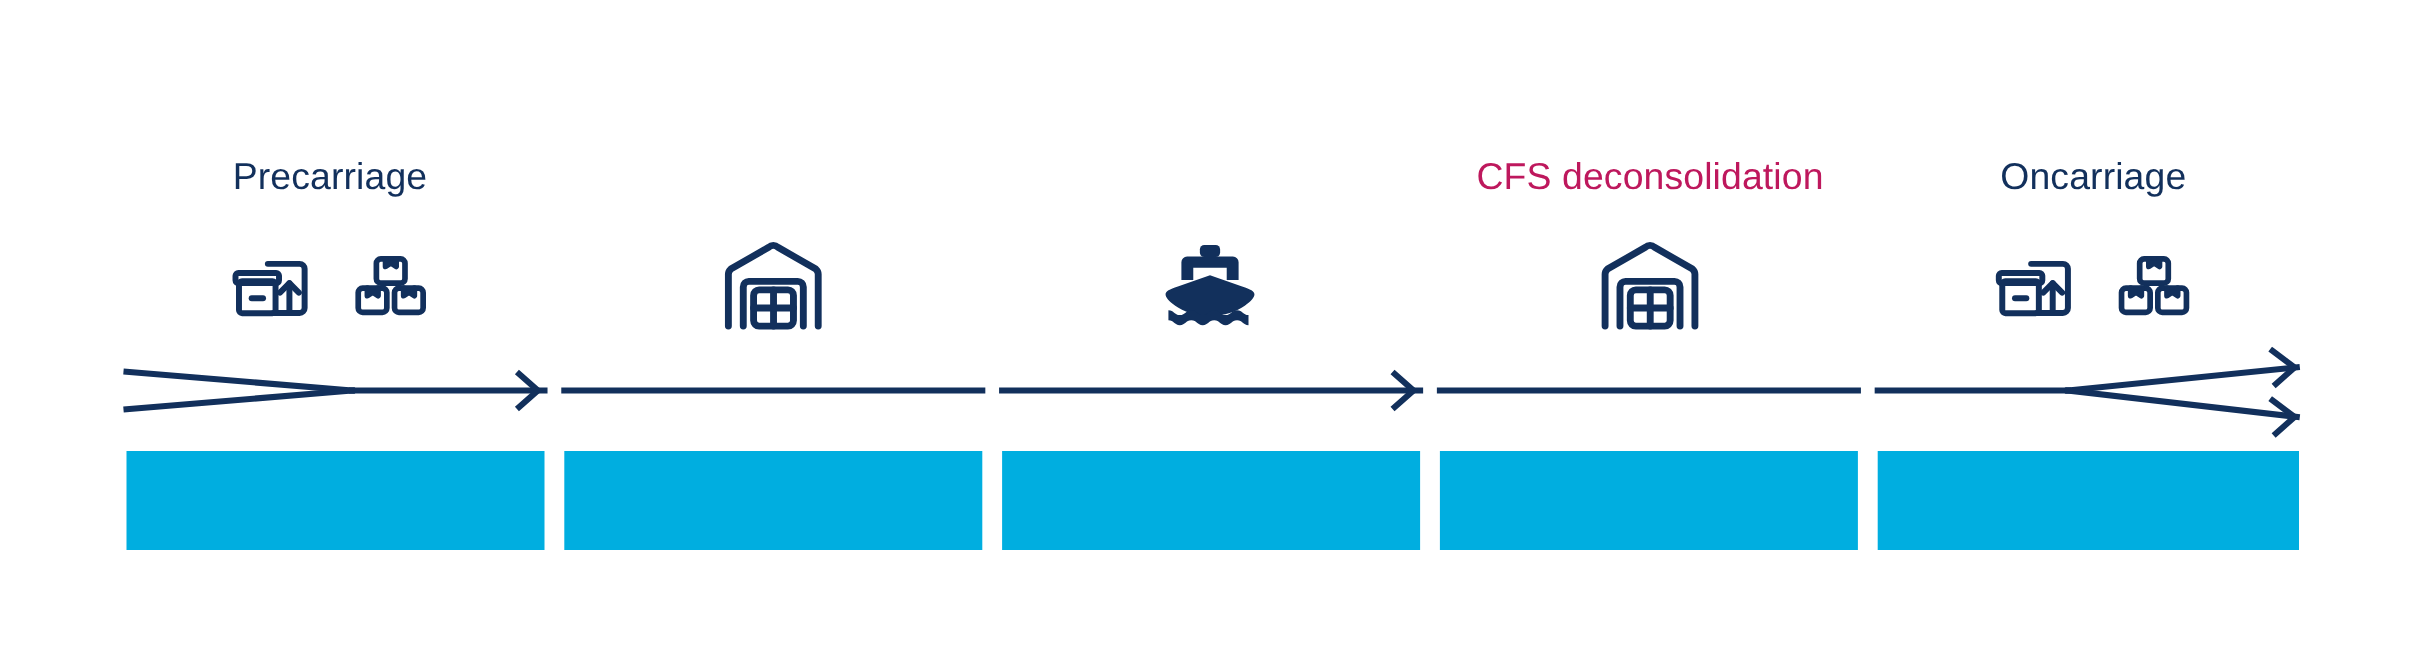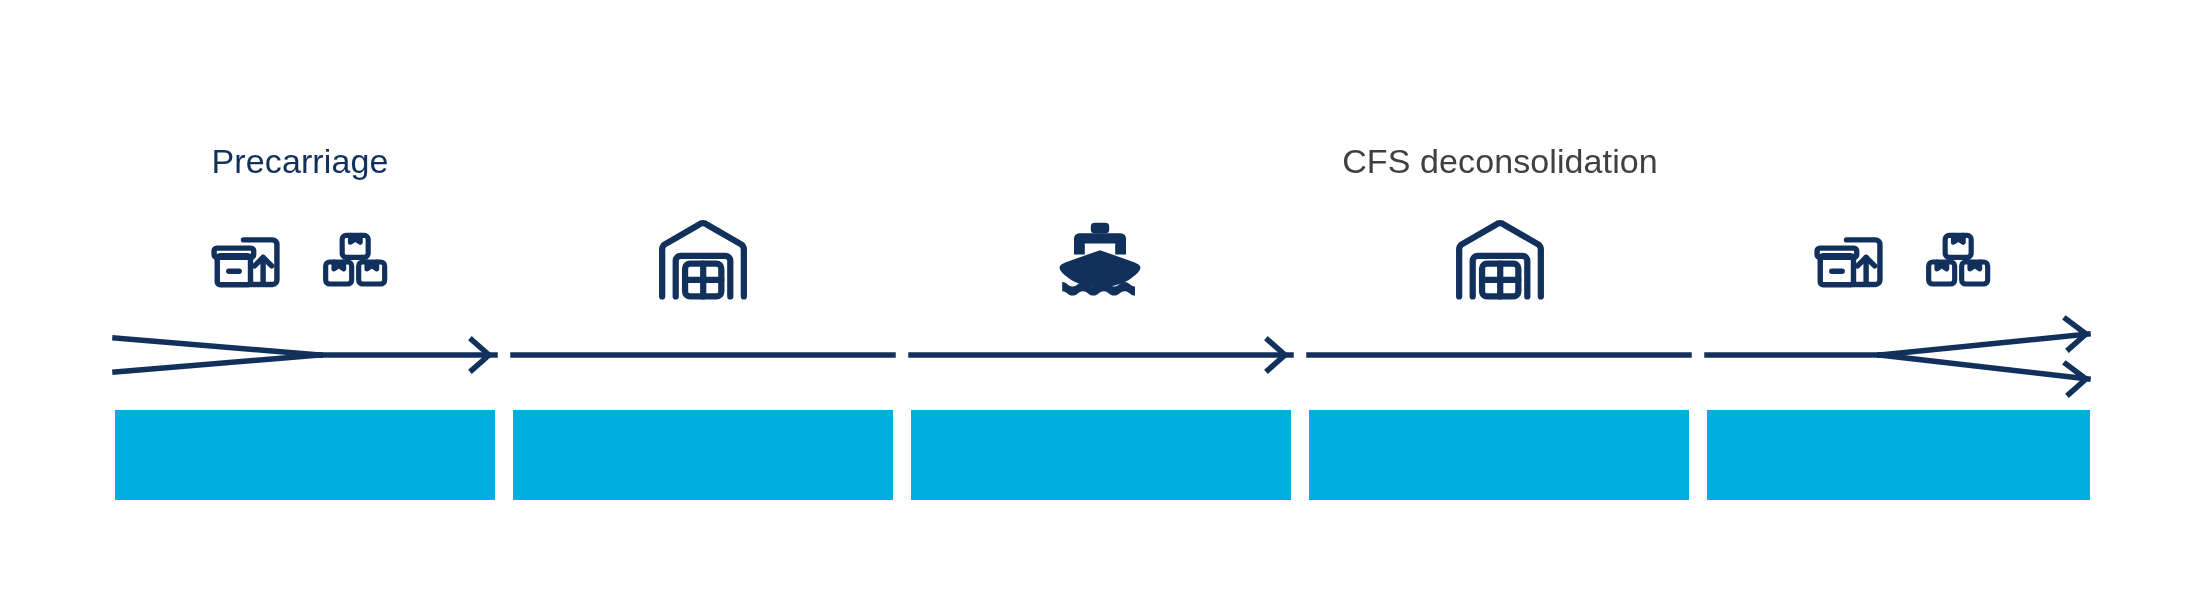--- a/index.html
+++ b/index.html
@@ -64,22 +64,23 @@
 </head>
 <body style="background: rgb(255, 255, 255);">
 
 <div id="diagram">
 
   <div class="stage-label" style="left: 300px; color: rgb(18, 48, 92);">Precarriage</div>
 
 
   <div class="stage-label" style="left: 1100px; color: rgb(18, 48, 92);"></div>
 
-  <div class="stage-label" style="left: 1500px; color: #404040;">CFS deconsolidation</div>
-
+  <div class="stage-label" style="left: 1500px; color: #be185d;">CFS deconsolidation</div>
+
+  <div class="stage-label" style="left: 1903px; color: rgb(18, 48, 92);">Oncarriage</div>
 
   <div class="icon-slot" style="left:300px;">
     <span>
       <svg width="84" height="84" viewBox="0 0 48 48" fill="none" stroke="#12305c" stroke-width="3.1" stroke-linecap="round" stroke-linejoin="round">
 
         <path d="M22 12.5h16.5a2.6 2.6 0 0 1 2.6 2.6v20.3a2.6 2.6 0 0 1-2.6 2.6H25"></path>
 
         <path d="M33.2 36.4V22.6"></path>
         <path d="M28.3 27.4l4.9-4.9 4.9 4.9"></path>
 

